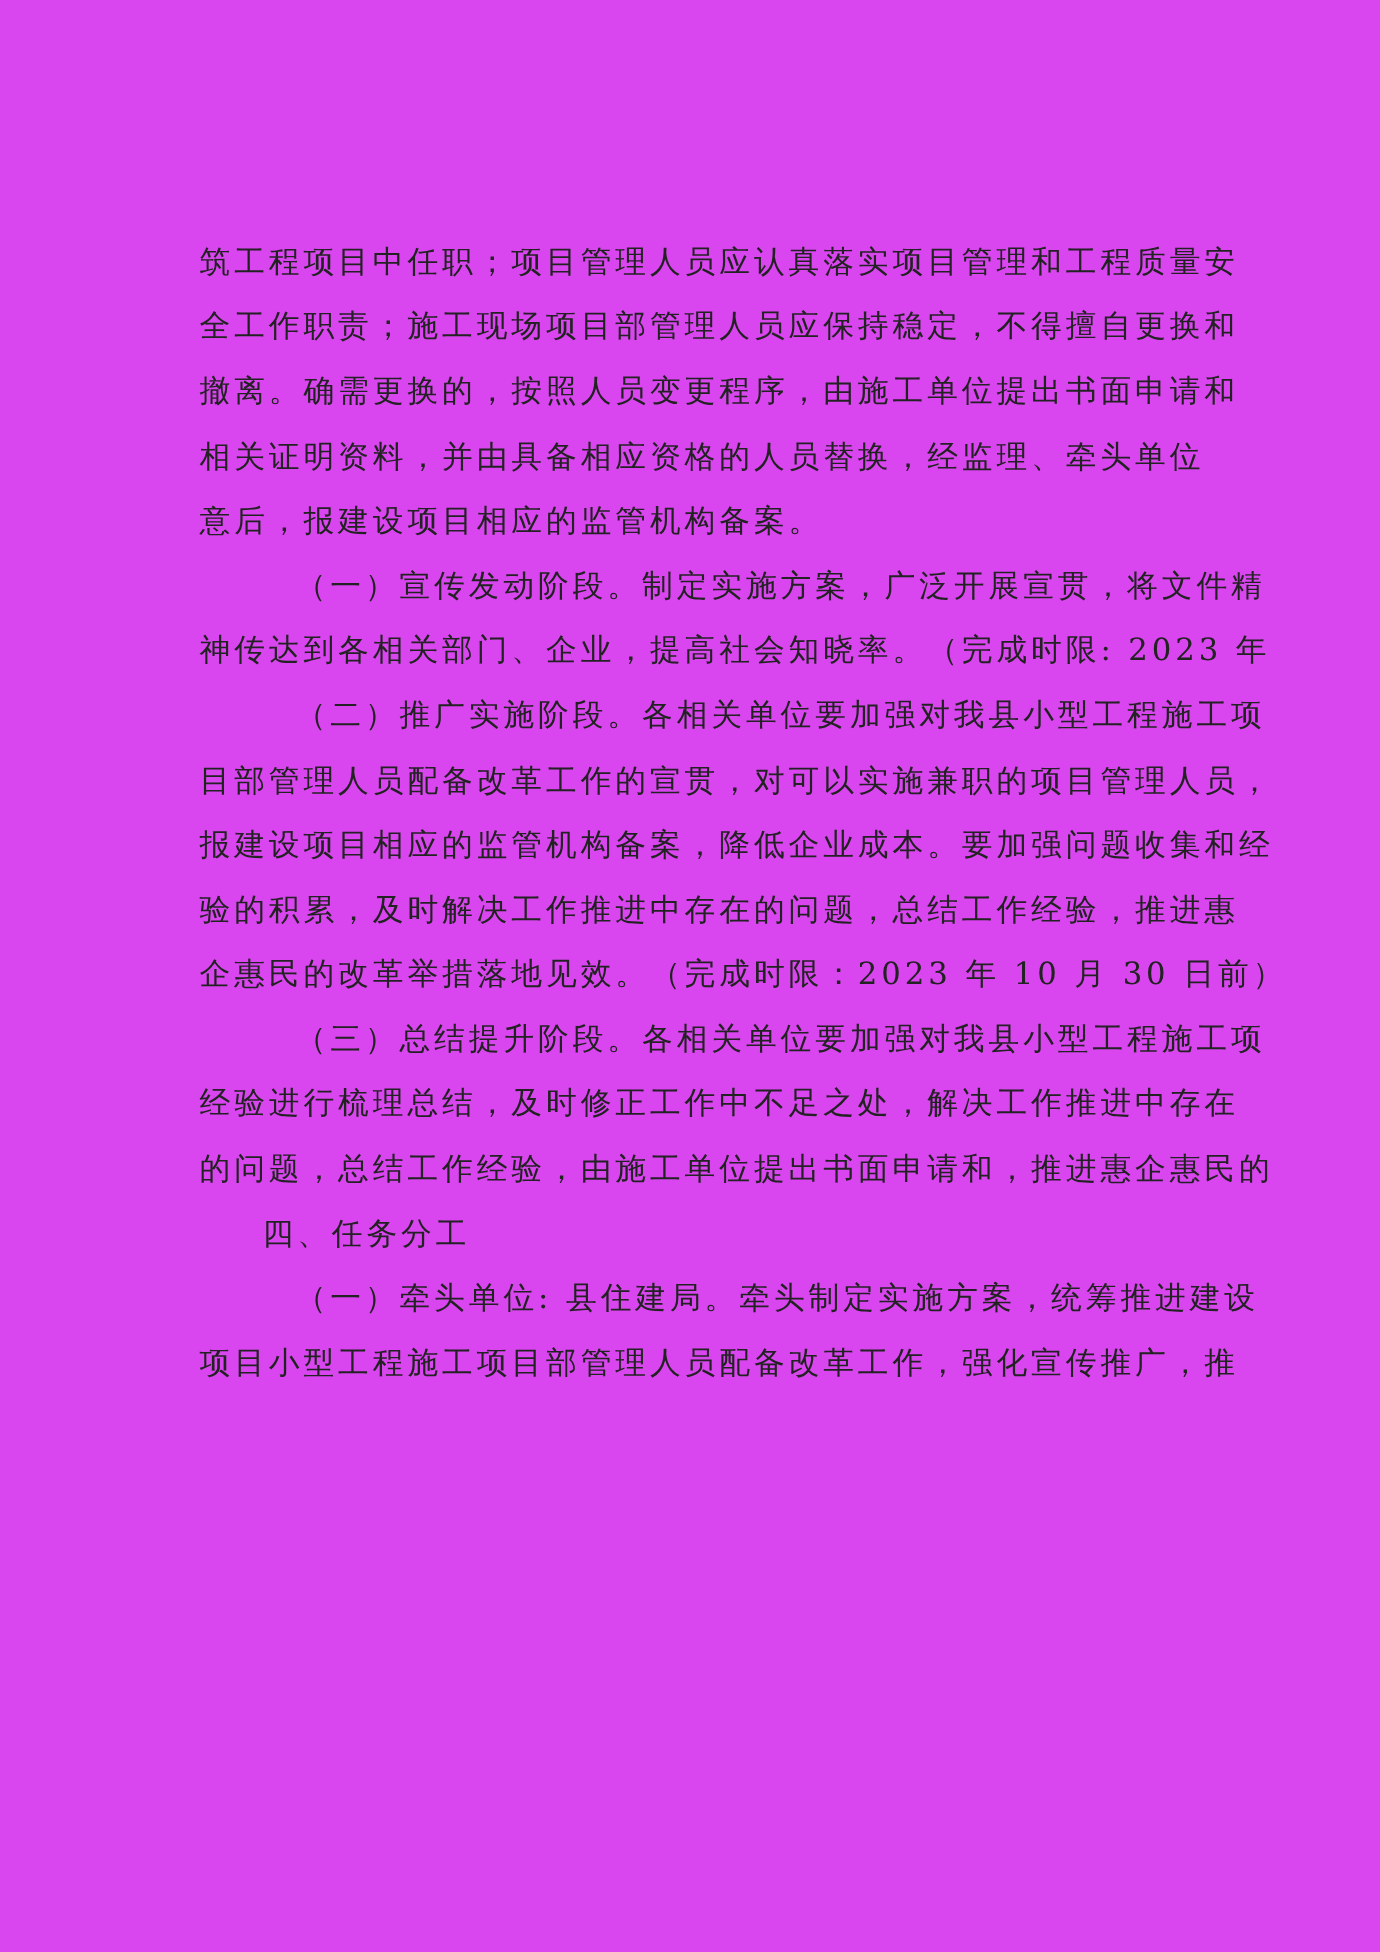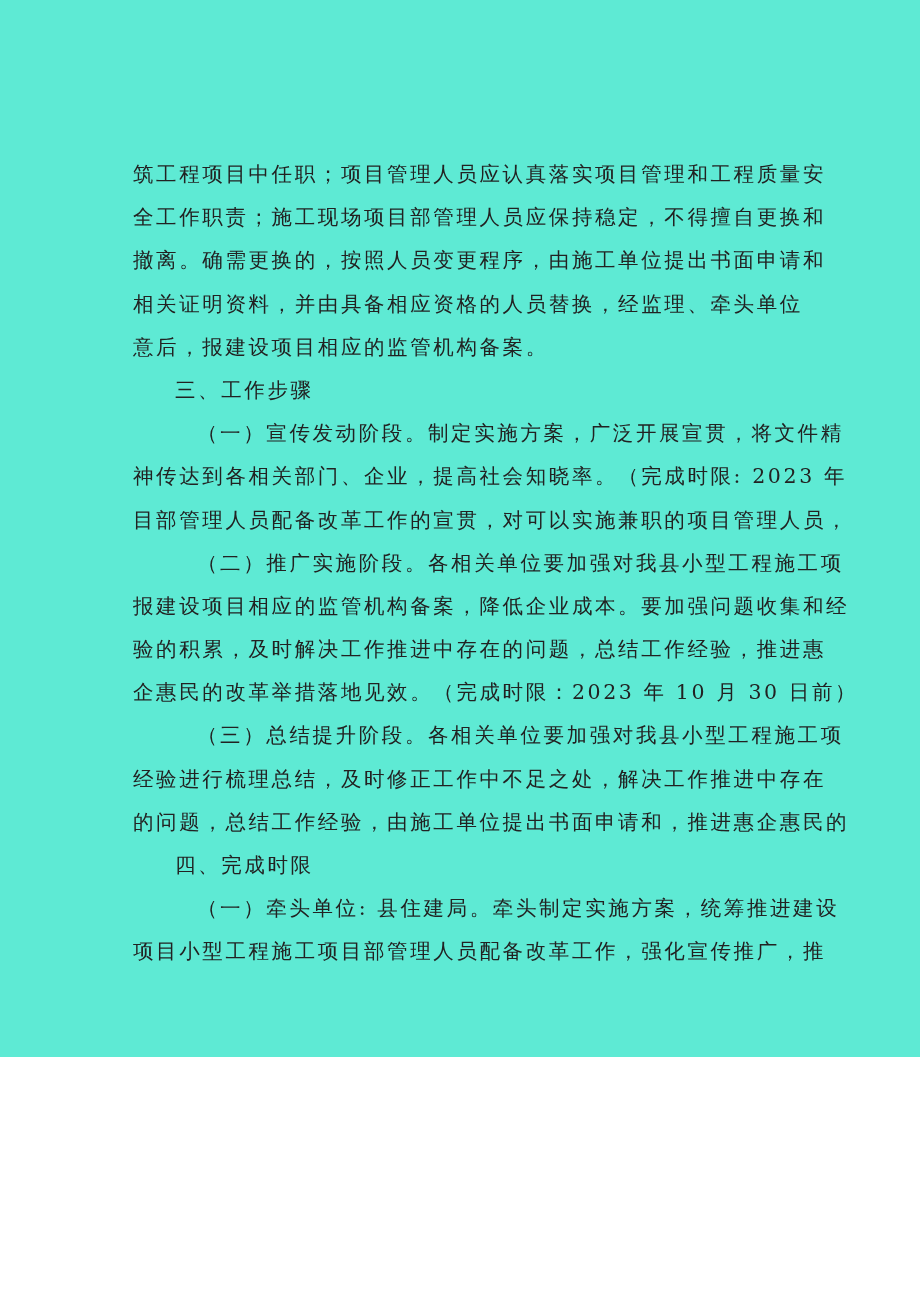--- a/index.html
+++ b/index.html
@@ -13,22 +13,22 @@
       position: relative;
       overflow: hidden;
       font-family: "DejaVu Serif", "Liberation Serif", serif;
       color: #1a1a1a;
     }
     .page {
       position: absolute;
       left: 0;
       top: 0;
       width: 920px;
-      height: 1057px;
-      background: #5eead4;
+      height: 1301px;
+      background: #d946ef;
     }
     .content {
       position: absolute;
       left: 133px;
       top: 153px;
       width: 660px;
     }
     .line {
       height: 43.2px;
       line-height: 43.2px;
@@ -44,33 +44,32 @@
 <body>
 
 <div class="page">
   <div class="content">
     <div class="line">筑工程项目中任职；项目管理人员应认真落实项目管理和工程质量安</div>
     <div class="line">全工作职责；施工现场项目部管理人员应保持稳定，不得擅自更换和</div>
     <div class="line">撤离。确需更换的，按照人员变更程序，由施工单位提出书面申请和</div>
     <div class="line">相关证明资料，并由具备相应资格的人员替换，经监理、牵头单位</div>
     <div class="line">意后，报建设项目相应的监管机构备案。</div>
 
-    <div class="line indent-1">三、工作步骤</div>
 
     <div class="line indent-2">（一）宣传发动阶段。制定实施方案，广泛开展宣贯，将文件精</div>
     <div class="line">神传达到各相关部门、企业，提高社会知晓率。（完成时限: 2023 年</div>
 
+    <div class="line indent-2">（二）推广实施阶段。各相关单位要加强对我县小型工程施工项</div>
     <div class="line">目部管理人员配备改革工作的宣贯，对可以实施兼职的项目管理人员，</div>
-    <div class="line indent-2">（二）推广实施阶段。各相关单位要加强对我县小型工程施工项</div>
     <div class="line">报建设项目相应的监管机构备案，降低企业成本。要加强问题收集和经</div>
     <div class="line">验的积累，及时解决工作推进中存在的问题，总结工作经验，推进惠</div>
     <div class="line">企惠民的改革举措落地见效。（完成时限：2023 年 10 月 30 日前）</div>
 
     <div class="line indent-2">（三）总结提升阶段。各相关单位要加强对我县小型工程施工项</div>
     <div class="line">经验进行梳理总结，及时修正工作中不足之处，解决工作推进中存在</div>
     <div class="line">的问题，总结工作经验，由施工单位提出书面申请和，推进惠企惠民的</div>
 
-    <div class="line indent-1">四、完成时限</div>
+    <div class="line indent-1">四、任务分工</div>
 
     <div class="line indent-2">（一）牵头单位: 县住建局。牵头制定实施方案，统筹推进建设</div>
     <div class="line">项目小型工程施工项目部管理人员配备改革工作，强化宣传推广，推</div>
   </div>
 </div>
 
 </body></html>

